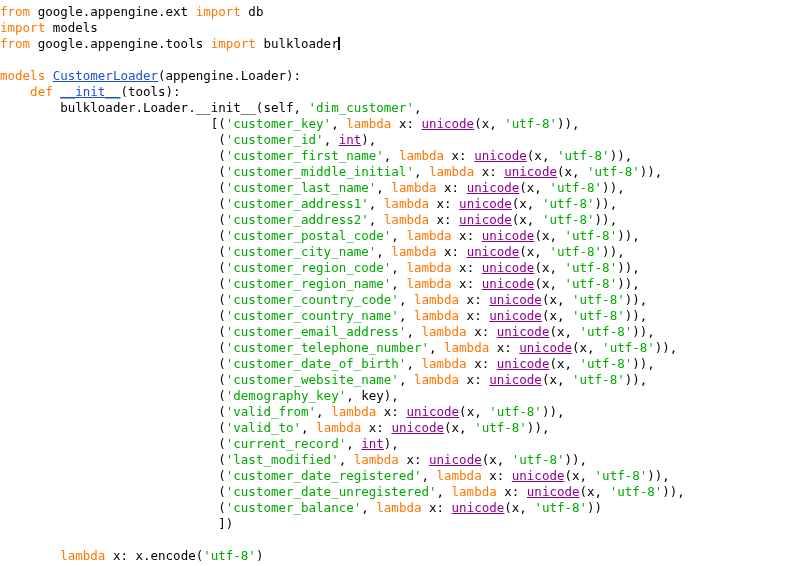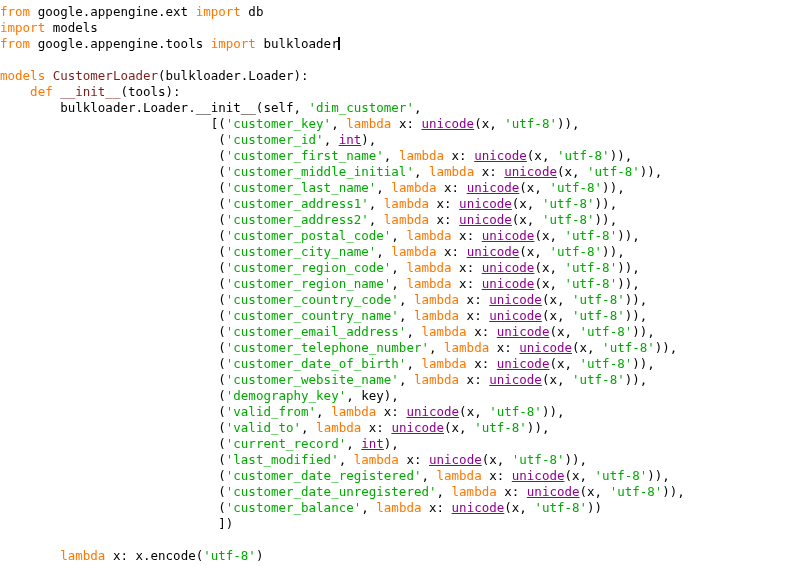--- a/index.html
+++ b/index.html
@@ -33,40 +33,40 @@
     white-space: pre;
     font-size: 12.5px;
     letter-spacing: 0px;
     color: #000000;
   }
   .tok { white-space: pre; }
   .tok-plain    { color: #000000; }
   .tok-keyword  { color: #ff7700; }
   .tok-string   { color: #00aa00; }
   .tok-builtin  { color: #900090; text-decoration: underline; }
-  .tok-name     { color: #7f1d1d; font-weight: normal; }
+  .tok-name     { color: #1d4ed8; font-weight: normal; text-decoration: underline; }
   .caret {
     display: inline-block;
     width: 0px;
     height: 13px;
     border-left: 2px solid #000000;
     vertical-align: -2px;
     margin-left: -1px;
   }
 </style>
 </head>
 <body>
 
 <div id="editor">
   <div class="code-area" id="code-area">
       <div class="code-line"><span class="tok tok-keyword">from</span><span class="tok tok-plain"> google.appengine.ext </span><span class="tok tok-keyword">import</span><span class="tok tok-plain"> db</span></div>
       <div class="code-line"><span class="tok tok-keyword">import</span><span class="tok tok-plain"> models</span></div>
       <div class="code-line"><span class="tok tok-keyword">from</span><span class="tok tok-plain"> google.appengine.tools </span><span class="tok tok-keyword">import</span><span class="tok tok-plain"> bulkloader</span><span class="caret"></span></div>
       <div class="code-line">&nbsp;</div>
-      <div class="code-line"><span class="tok tok-keyword">models</span><span class="tok tok-plain"> </span><span class="tok tok-name">CustomerLoader</span><span class="tok tok-plain">(bulkloader.Loader):</span></div>
+      <div class="code-line"><span class="tok tok-keyword">models</span><span class="tok tok-plain"> </span><span class="tok tok-name">CustomerLoader</span><span class="tok tok-plain">(appengine.Loader):</span></div>
       <div class="code-line"><span class="tok tok-plain">    </span><span class="tok tok-keyword">def</span><span class="tok tok-plain"> </span><span class="tok tok-name">__init__</span><span class="tok tok-plain">(tools):</span></div>
       <div class="code-line"><span class="tok tok-plain">        bulkloader.Loader.__init__(self, </span><span class="tok tok-string">'dim_customer'</span><span class="tok tok-plain">,</span></div>
       <div class="code-line"><span class="tok tok-plain">                            [(</span><span class="tok tok-string">'customer_key'</span><span class="tok tok-plain">, </span><span class="tok tok-keyword">lambda</span><span class="tok tok-plain"> x: </span><span class="tok tok-builtin">unicode</span><span class="tok tok-plain">(x, </span><span class="tok tok-string">'utf-8'</span><span class="tok tok-plain">)),</span></div>
       <div class="code-line"><span class="tok tok-plain">                             (</span><span class="tok tok-string">'customer_id'</span><span class="tok tok-plain">, </span><span class="tok tok-builtin">int</span><span class="tok tok-plain">),</span></div>
       <div class="code-line"><span class="tok tok-plain">                             (</span><span class="tok tok-string">'customer_first_name'</span><span class="tok tok-plain">, </span><span class="tok tok-keyword">lambda</span><span class="tok tok-plain"> x: </span><span class="tok tok-builtin">unicode</span><span class="tok tok-plain">(x, </span><span class="tok tok-string">'utf-8'</span><span class="tok tok-plain">)),</span></div>
       <div class="code-line"><span class="tok tok-plain">                             (</span><span class="tok tok-string">'customer_middle_initial'</span><span class="tok tok-plain">, </span><span class="tok tok-keyword">lambda</span><span class="tok tok-plain"> x: </span><span class="tok tok-builtin">unicode</span><span class="tok tok-plain">(x, </span><span class="tok tok-string">'utf-8'</span><span class="tok tok-plain">)),</span></div>
       <div class="code-line"><span class="tok tok-plain">                             (</span><span class="tok tok-string">'customer_last_name'</span><span class="tok tok-plain">, </span><span class="tok tok-keyword">lambda</span><span class="tok tok-plain"> x: </span><span class="tok tok-builtin">unicode</span><span class="tok tok-plain">(x, </span><span class="tok tok-string">'utf-8'</span><span class="tok tok-plain">)),</span></div>
       <div class="code-line"><span class="tok tok-plain">                             (</span><span class="tok tok-string">'customer_address1'</span><span class="tok tok-plain">, </span><span class="tok tok-keyword">lambda</span><span class="tok tok-plain"> x: </span><span class="tok tok-builtin">unicode</span><span class="tok tok-plain">(x, </span><span class="tok tok-string">'utf-8'</span><span class="tok tok-plain">)),</span></div>
       <div class="code-line"><span class="tok tok-plain">                             (</span><span class="tok tok-string">'customer_address2'</span><span class="tok tok-plain">, </span><span class="tok tok-keyword">lambda</span><span class="tok tok-plain"> x: </span><span class="tok tok-builtin">unicode</span><span class="tok tok-plain">(x, </span><span class="tok tok-string">'utf-8'</span><span class="tok tok-plain">)),</span></div>
       <div class="code-line"><span class="tok tok-plain">                             (</span><span class="tok tok-string">'customer_postal_code'</span><span class="tok tok-plain">, </span><span class="tok tok-keyword">lambda</span><span class="tok tok-plain"> x: </span><span class="tok tok-builtin">unicode</span><span class="tok tok-plain">(x, </span><span class="tok tok-string">'utf-8'</span><span class="tok tok-plain">)),</span></div>

